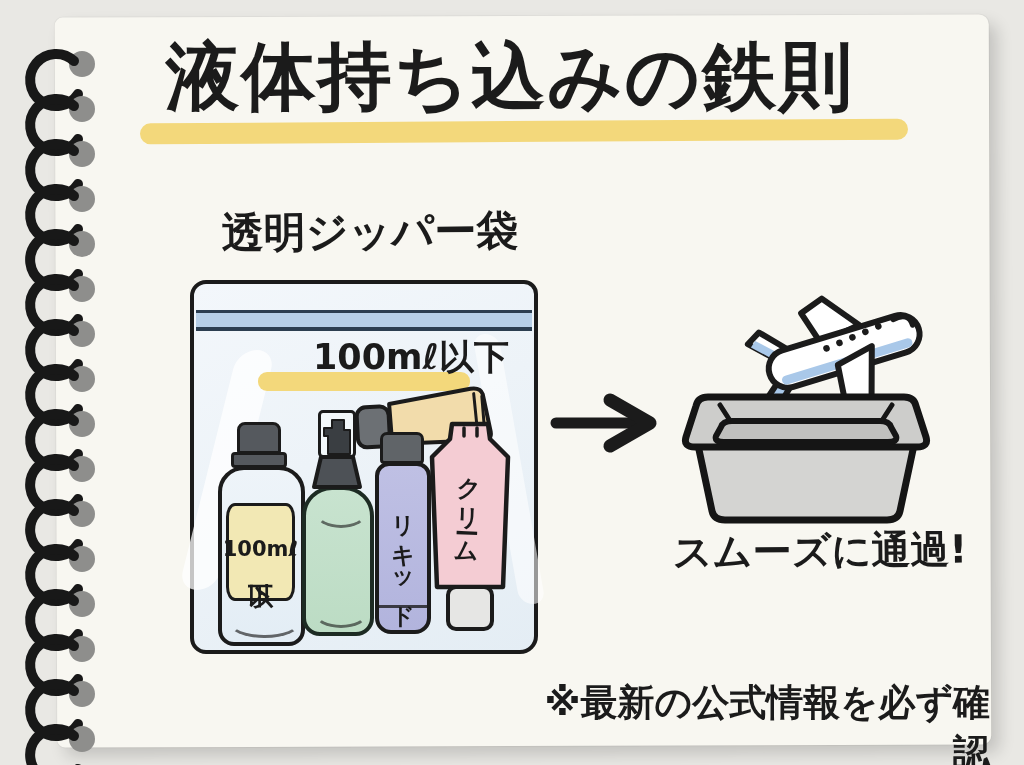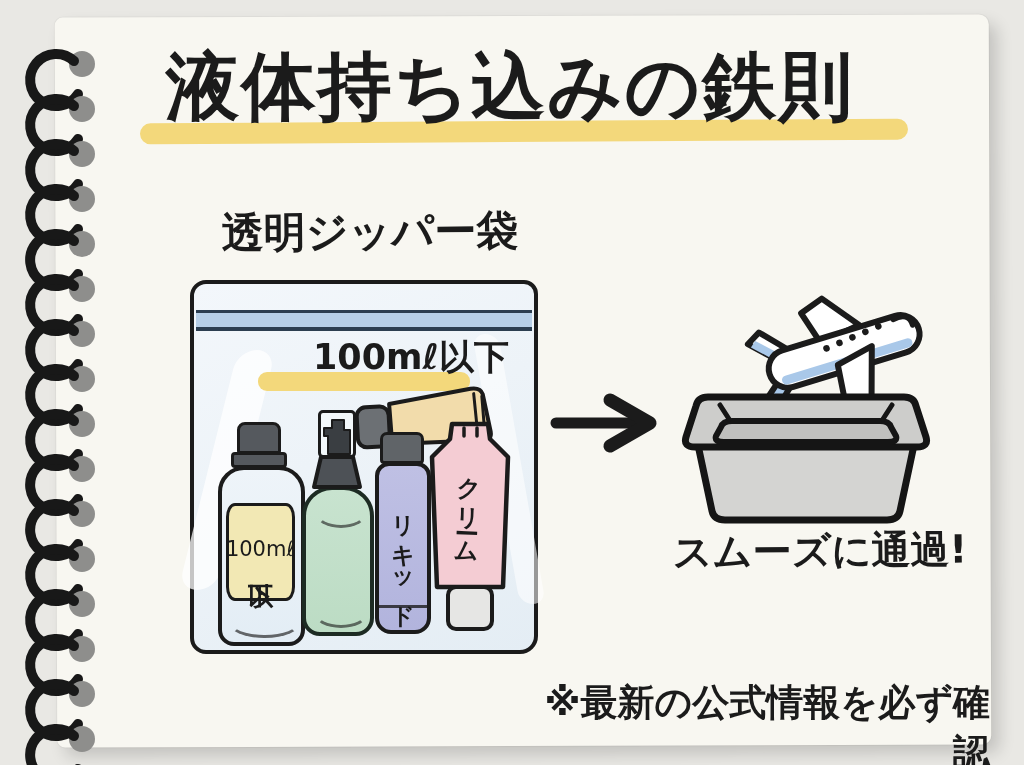--- a/index.html
+++ b/index.html
@@ -7,21 +7,21 @@
   .canvas{position:relative;width:1024px;height:765px;background:var(--canvas_gray,#e9e8e4);}
   .page{position:absolute;left:56px;top:16px;width:934px;height:730px;
     background:var(--page_cream,#f8f7f1);border-radius:8px 10px 9px 8px;
     box-shadow:8px 9px 16px rgba(0,0,0,.16),0 0 0 1px rgba(0,0,0,.03);
     transform:rotate(-0.2deg);}
   .spiral{position:absolute;left:0;top:0;overflow:visible;}
 
   
   .title-hl{position:absolute;left:140px;top:121px;width:768px;height:21px;
     background:var(--highlight_yellow,#f3d87b);border-radius:11px;transform:rotate(-0.35deg);z-index:2;}
-  .title{position:absolute;left:70px;top:38px;width:880px;text-align:center;z-index:3;
+  .title{position:absolute;left:70px;top:28px;width:880px;text-align:center;z-index:3;
     font-size:74px;font-weight:900;letter-spacing:2px;color:var(--ink,#1b1b1b);}
 
   .bag-name{position:absolute;left:150px;top:204px;width:440px;text-align:center;
     font-size:42px;font-weight:800;color:var(--ink,#1b1b1b);transform:rotate(-0.5deg);}
 
   
   .bag{position:absolute;left:190px;top:280px;width:348px;height:374px;
     background:linear-gradient(155deg,#f3f7fb 0%,var(--bag_blue,#edf3f8) 45%,#e4edf4 100%);
     border:4px solid var(--ink,#1b1b1b);border-radius:16px 14px 18px 16px;box-sizing:border-box;}
   .bag:before{content:"";position:absolute;left:14px;top:66px;width:38px;height:240px;
@@ -43,21 +43,21 @@
     border:3px solid var(--ink,#1b1b1b);border-radius:4px;box-sizing:border-box;z-index:4;}
   .b1-body{position:absolute;left:24px;top:182px;width:87px;height:180px;
     background:linear-gradient(180deg,#eef4f9,var(--bottle_clear,#e3edf5));
     border:4px solid var(--ink,#1b1b1b);border-radius:26px 26px 16px 16px;box-sizing:border-box;z-index:3;}
   .b1-body:after{content:"";position:absolute;left:8%;bottom:4px;width:84%;height:26px;
     border:3px solid transparent;border-bottom-color:rgba(27,27,27,.65);border-radius:50%;}
   .b1-label{position:absolute;left:4px;top:33px;width:69px;height:98px;
     background:var(--label_yellow,#f2e8b4);border:3px solid var(--ink,#1b1b1b);
     border-radius:9px/14px;box-sizing:border-box;display:flex;flex-direction:column;
     align-items:center;justify-content:center;gap:1px;}
-  .b1-l1{font-size:21px;font-weight:400;color:var(--ink,#1b1b1b);}
+  .b1-l1{font-size:21px;font-weight:700;color:var(--ink,#1b1b1b);}
   .b1-l2{writing-mode:vertical-rl;text-orientation:upright;font-size:25px;font-weight:800;
     color:var(--ink,#1b1b1b);line-height:1;letter-spacing:3px;}
 
   
   .b2-clearcap{position:absolute;left:124px;top:126px;width:38px;height:48px;
     background:rgba(243,248,250,.85);border:3px solid var(--ink,#1b1b1b);border-radius:5px;
     box-sizing:border-box;z-index:3;}
   .b2-nozzle{position:absolute;left:126px;top:134px;z-index:4;}
   .b2-collar{position:absolute;left:117px;top:170px;z-index:4;}
   .b2-body{position:absolute;left:108px;top:202px;width:72px;height:150px;

